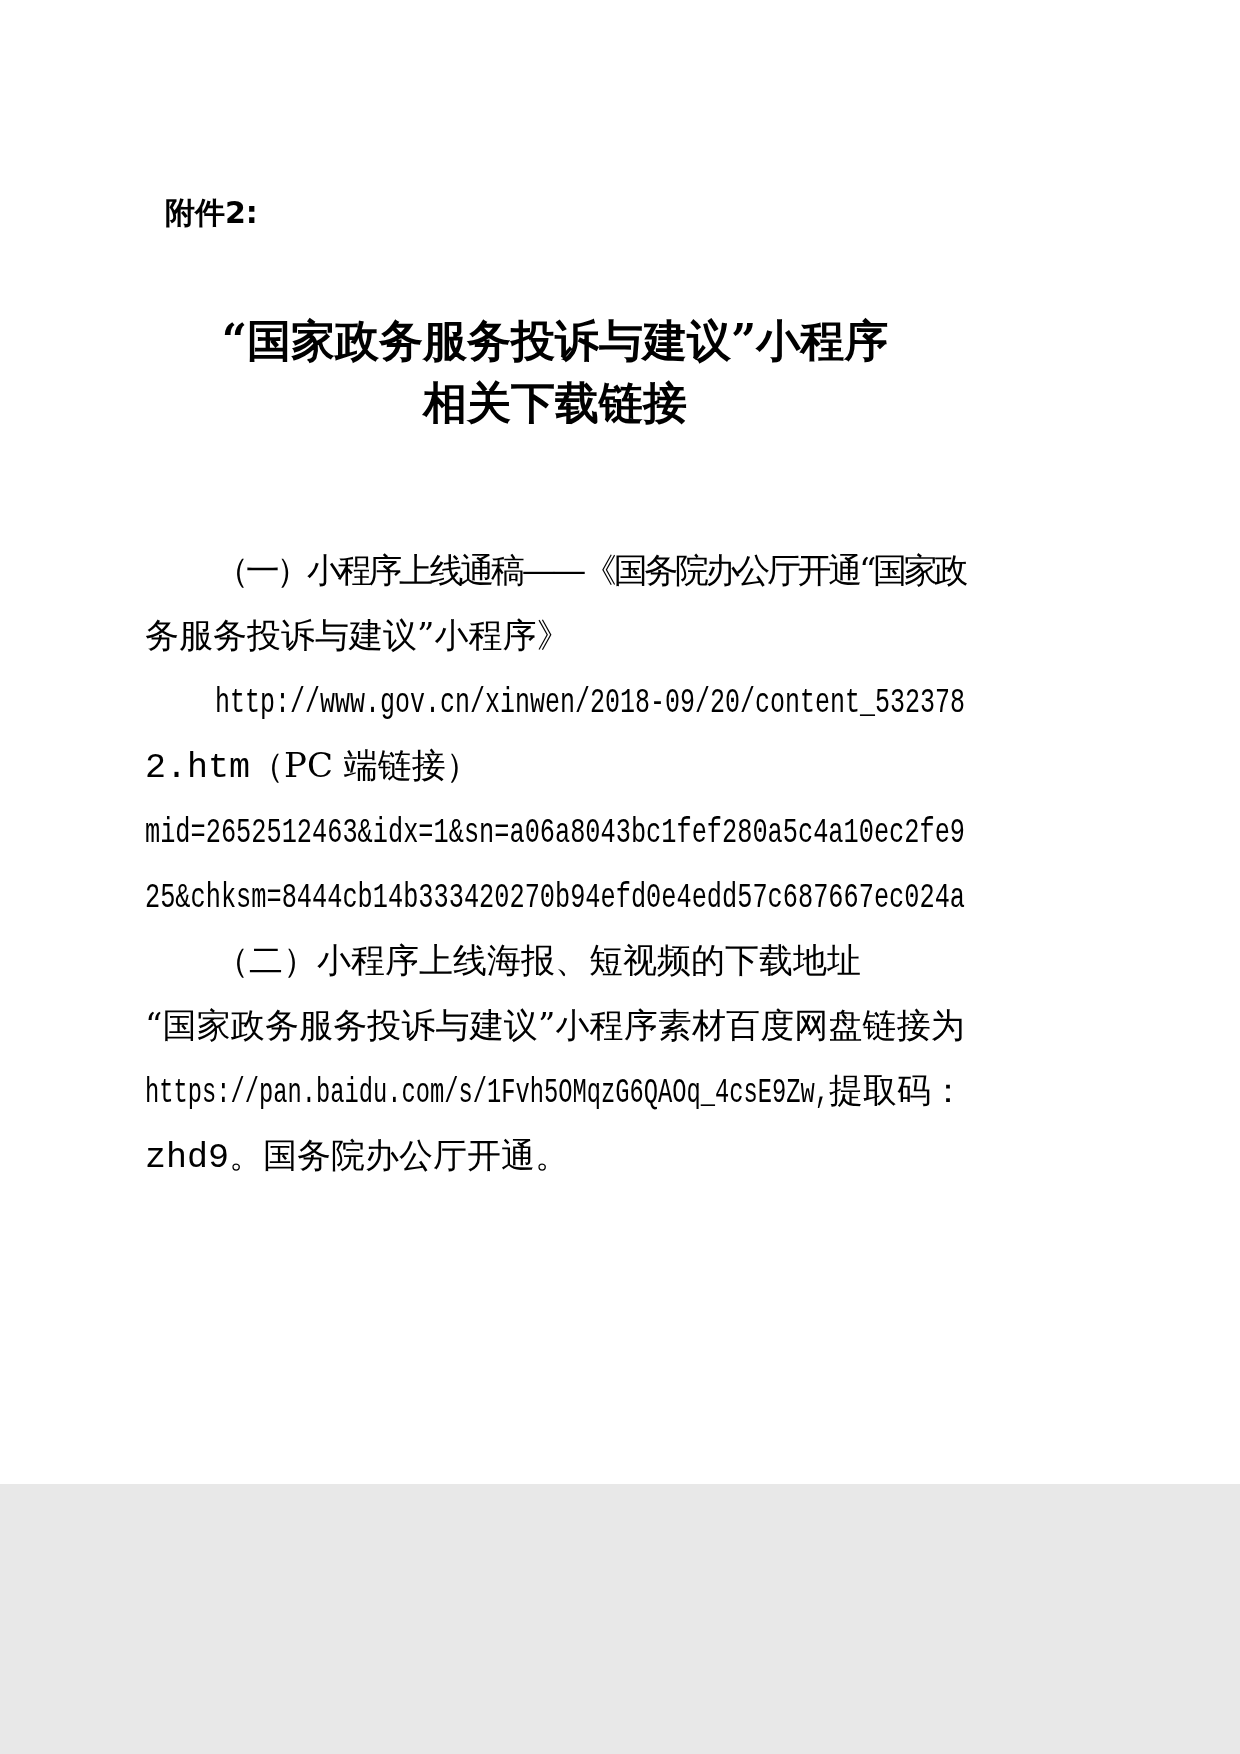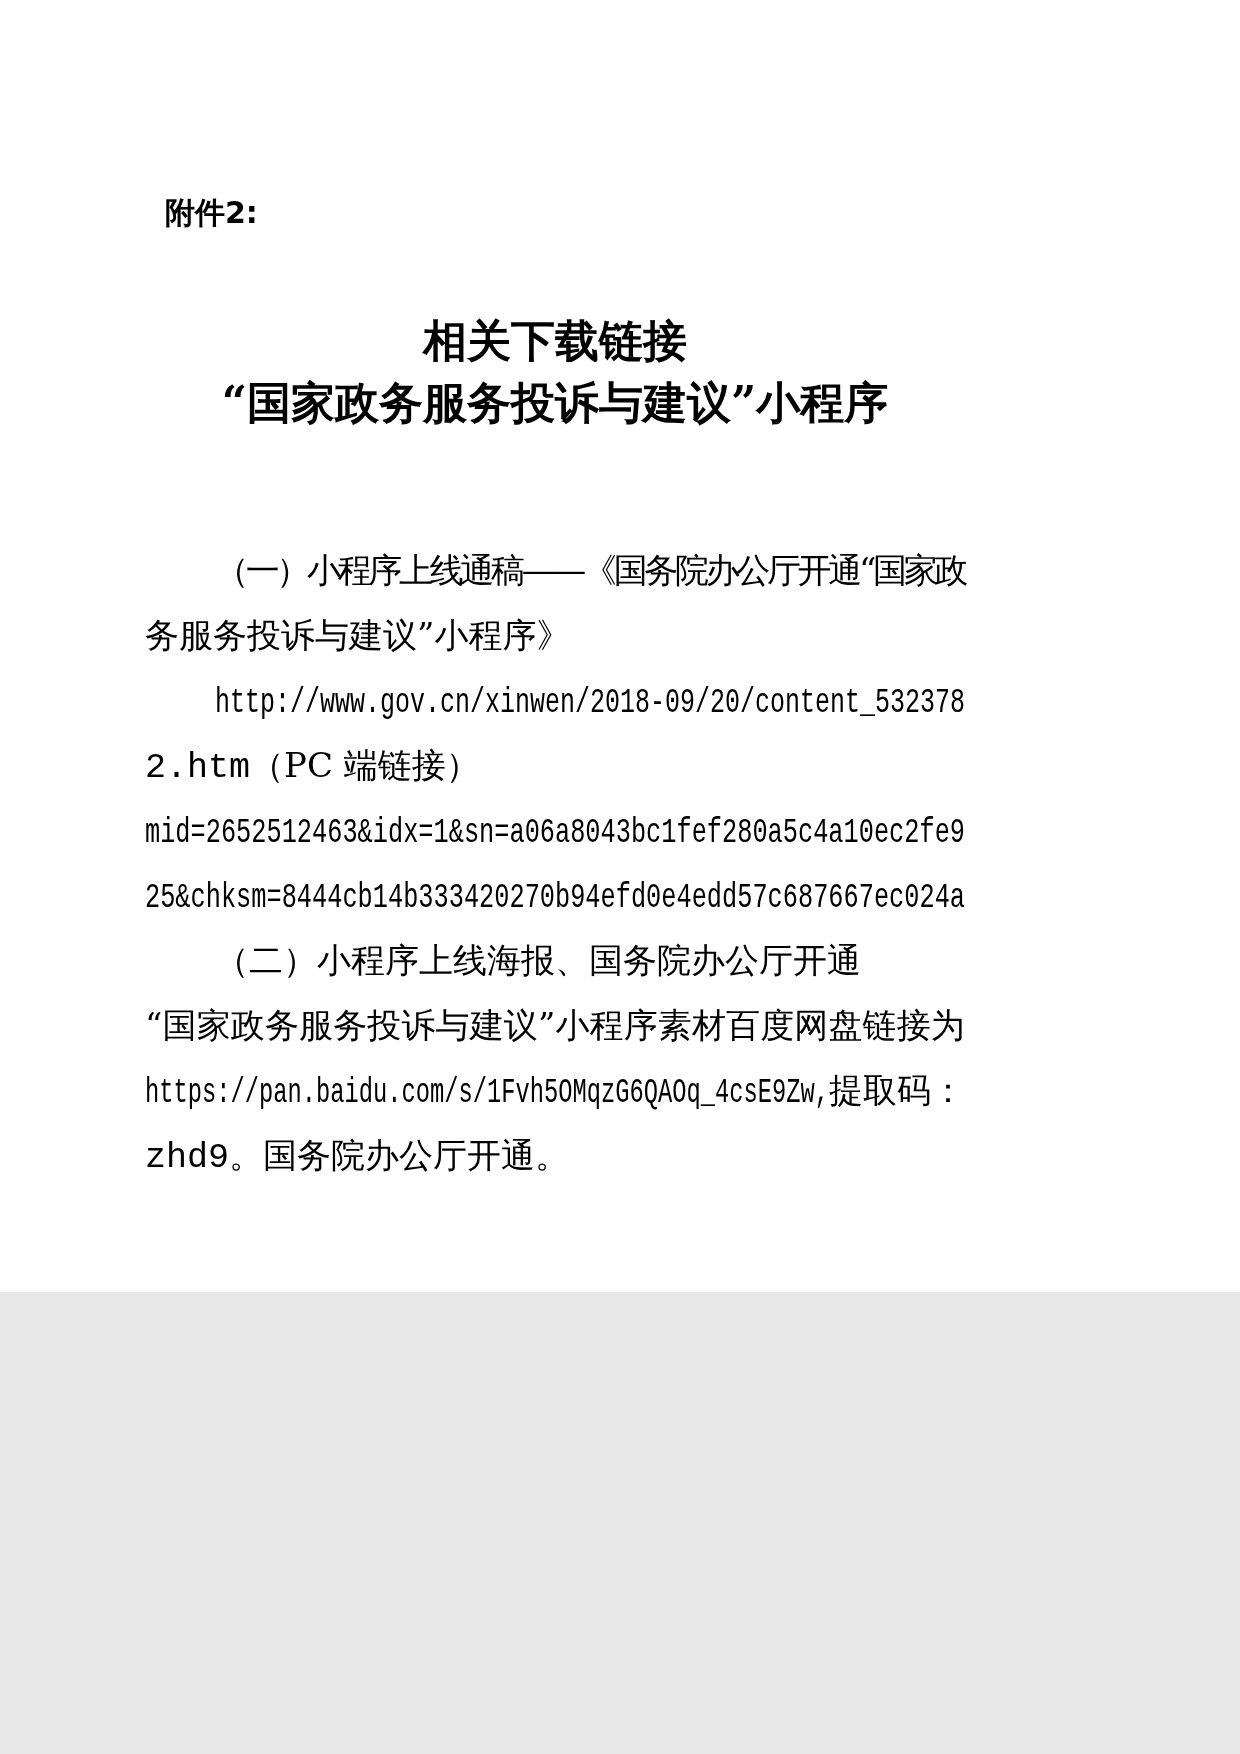--- a/index.html
+++ b/index.html
@@ -1,18 +1,18 @@
 <!DOCTYPE html>
 <html><head>
 <meta charset="utf-8">
 <style>
   html,body{margin:0;padding:0;background:#e8e8e8;}
   .sheet{
     position:relative;
-    width:1240px;height:1292px;
+    width:1240px;height:1484px;
     margin:0 auto;
     background:#ffffff;
     color:#000000;
     overflow:hidden;
   }
   .content{
     padding:190px 0 0 145px;
     width:820px;
   }
   .attachment-label{
@@ -56,30 +56,30 @@
   }
 </style>
 </head>
 <body>
 
 <div class="sheet">
   <div class="content">
     <div class="attachment-label">附件2:</div>
 
     <div class="doc-title">
+      <div>“国家政务服务投诉与建议”小程序</div>
       <div>相关下载链接</div>
-      <div>“国家政务服务投诉与建议”小程序</div>
     </div>
 
     <div class="body-text">
         <div class="line indent" style="letter-spacing: -3.33562px; text-align: right;"><span class="run cjk">（一）小程序上线通稿——《国务院办公厅开通“国家政</span></div>
         <div class="line"><span class="run cjk">务服务投诉与建议”小程序》</span></div>
         <div class="line indent"><span class="run latin" style="transform: scaleX(0.714169); margin-right: -300.172px;">http://www.gov.cn/xinwen/2018-09/20/content_532378</span></div>
         <div class="line"><span class="run latin">2.htm</span><span class="run cjk">（PC 端链接）</span></div>
         <div class="line"><span class="run latin" style="transform: scaleX(0.722985); margin-right: -314.187px;">mid=2652512463&amp;idx=1&amp;sn=a06a8043bc1fef280a5c4a10ec2fe9</span></div>
         <div class="line"><span class="run latin" style="transform: scaleX(0.722985); margin-right: -314.187px;">25&amp;chksm=8444cb14b333420270b94efd0e4edd57c687667ec024a</span></div>
-        <div class="line indent"><span class="run cjk">（二）小程序上线海报、国务院办公厅开通</span></div>
+        <div class="line indent"><span class="run cjk">（二）小程序上线海报、短视频的下载地址</span></div>
         <div class="line" style="letter-spacing: 0.129375px; text-align: right;"><span class="run cjk">“国家政务服务投诉与建议”小程序素材百度网盘链接为</span></div>
         <div class="line"><span class="run latin" style="transform: scaleX(0.678456); margin-right: -324.172px;">https://pan.baidu.com/s/1Fvh5OMqzG6QAOq_4csE9Zw,</span><span class="run cjk">提取码：</span></div>
         <div class="line"><span class="run latin">zhd9</span><span class="run cjk">。国务院办公厅开通。</span></div>
       </div>
   </div>
 </div>
 
 </body></html>

